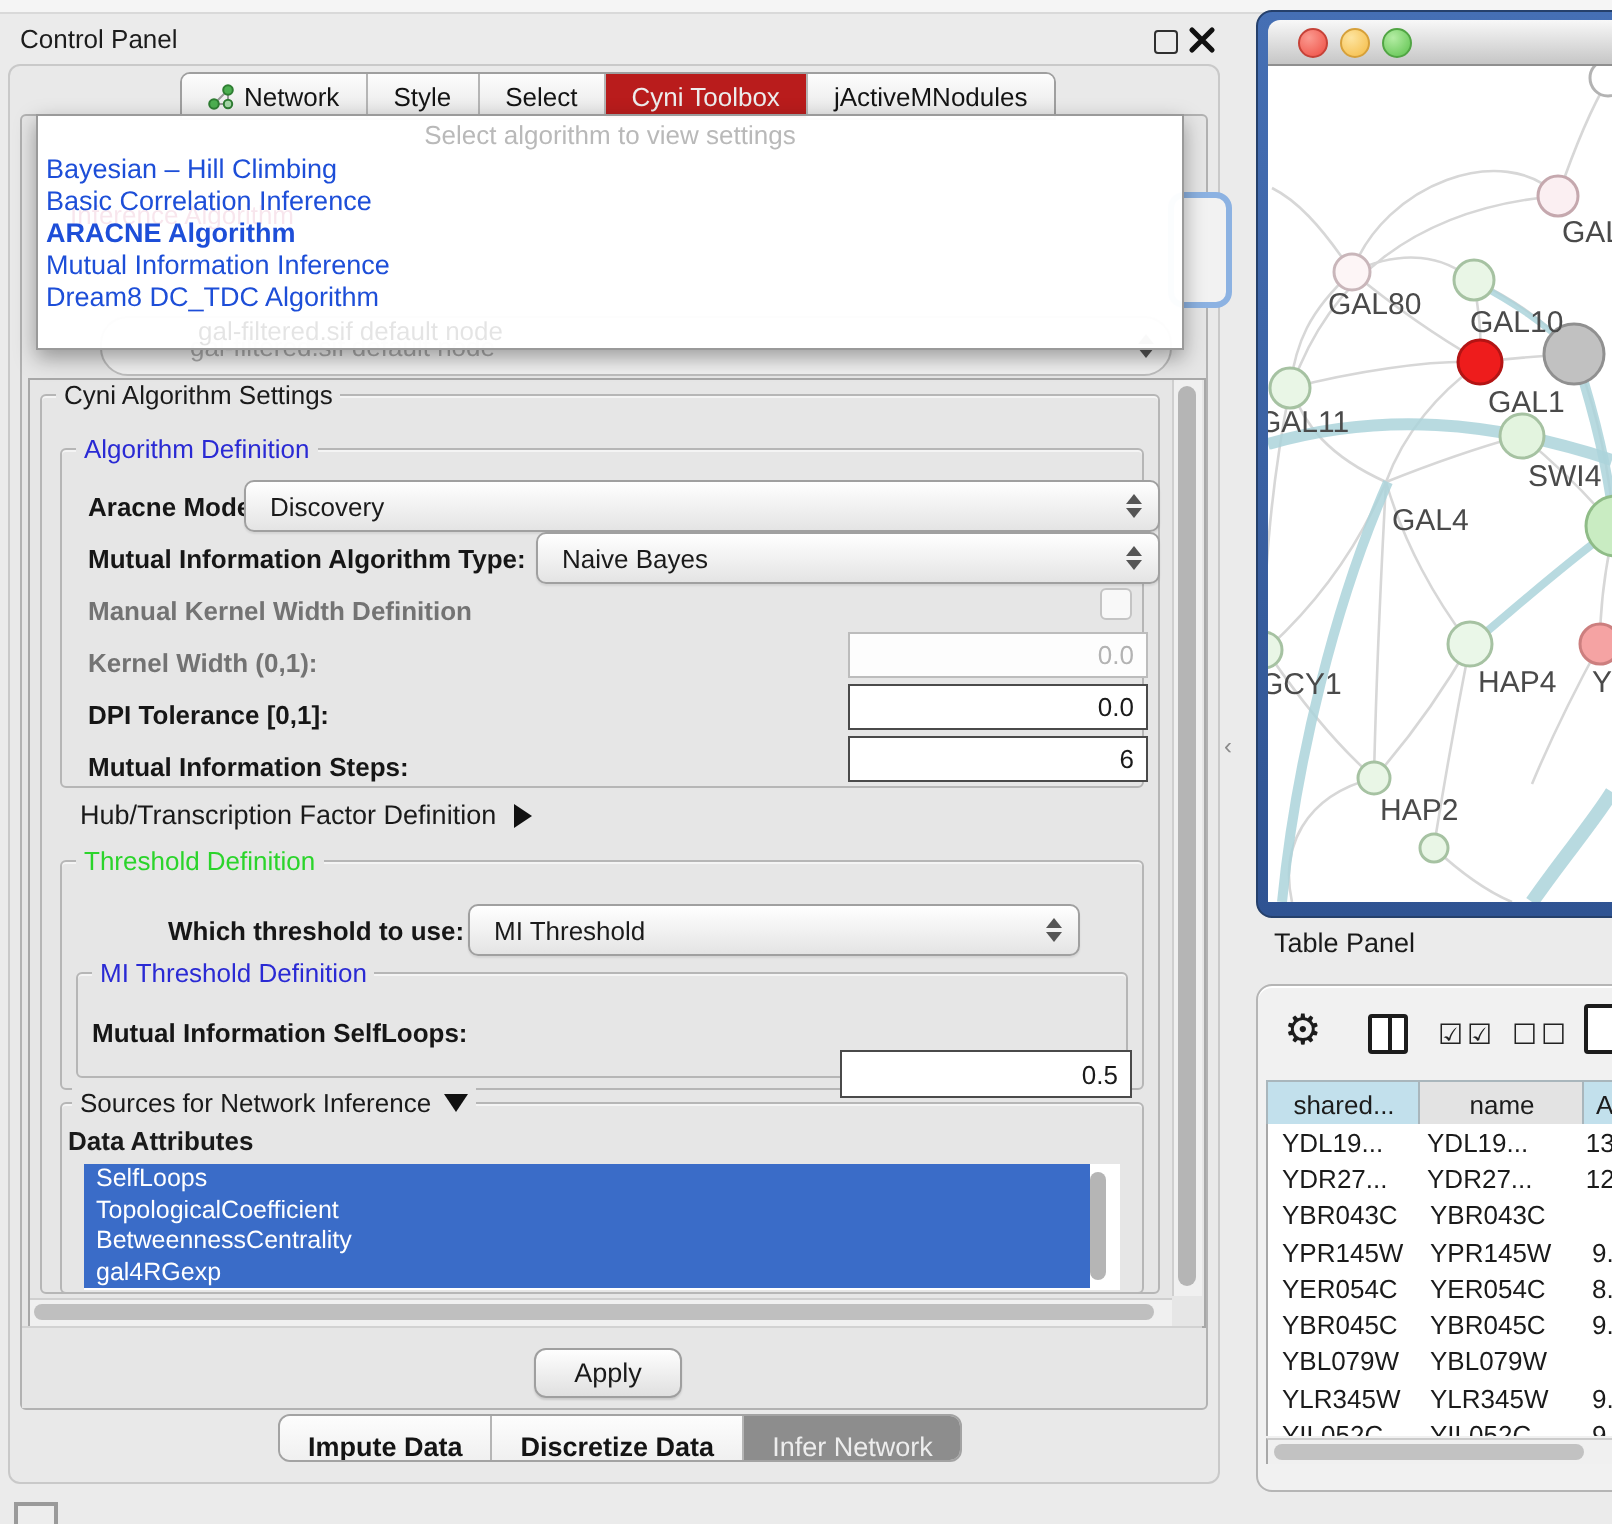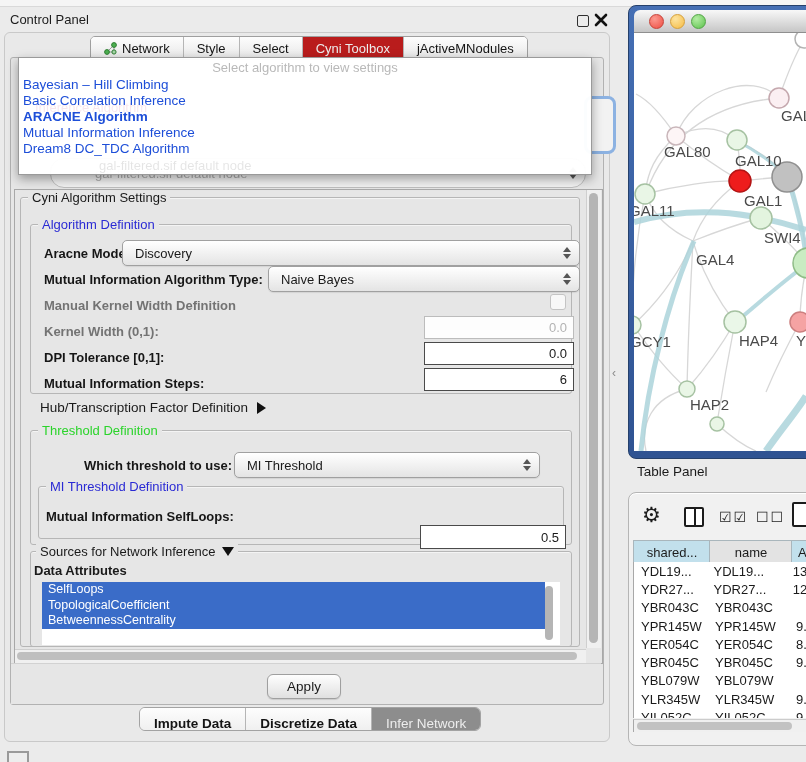--- a/index.html
+++ b/index.html
@@ -225,20 +225,21 @@
 <div class="group" style="left:30px;top:551px;width:540px;height:94px"></div>
 <div class="glabel" style="left:36px;top:544px">
   <span>Sources for Network Inference</span>
   <span class="tri-down"></span>
 </div>
 <div class="attr-title" style="left:34px;top:563px">Data Attributes</div>
 <div class="attrlist">
     <div class="attr-item">SelfLoops</div>
     <div class="attr-item">TopologicalCoefficient</div>
     <div class="attr-item">BetweennessCentrality</div>
+    <div class="attr-item">gal4RGexp</div>
   </div>
 <div class="attr-vthumb" style="left:545px;top:586px"></div>
 
 <div class="abs applystrip"></div>
 <div class="btn" style="left:267px;top:674px;width:72px;height:23px">
   <span>Apply</span>
 </div>
 <div class="abs btabs">
   <div class="btab">
       <span>Impute Data</span>

